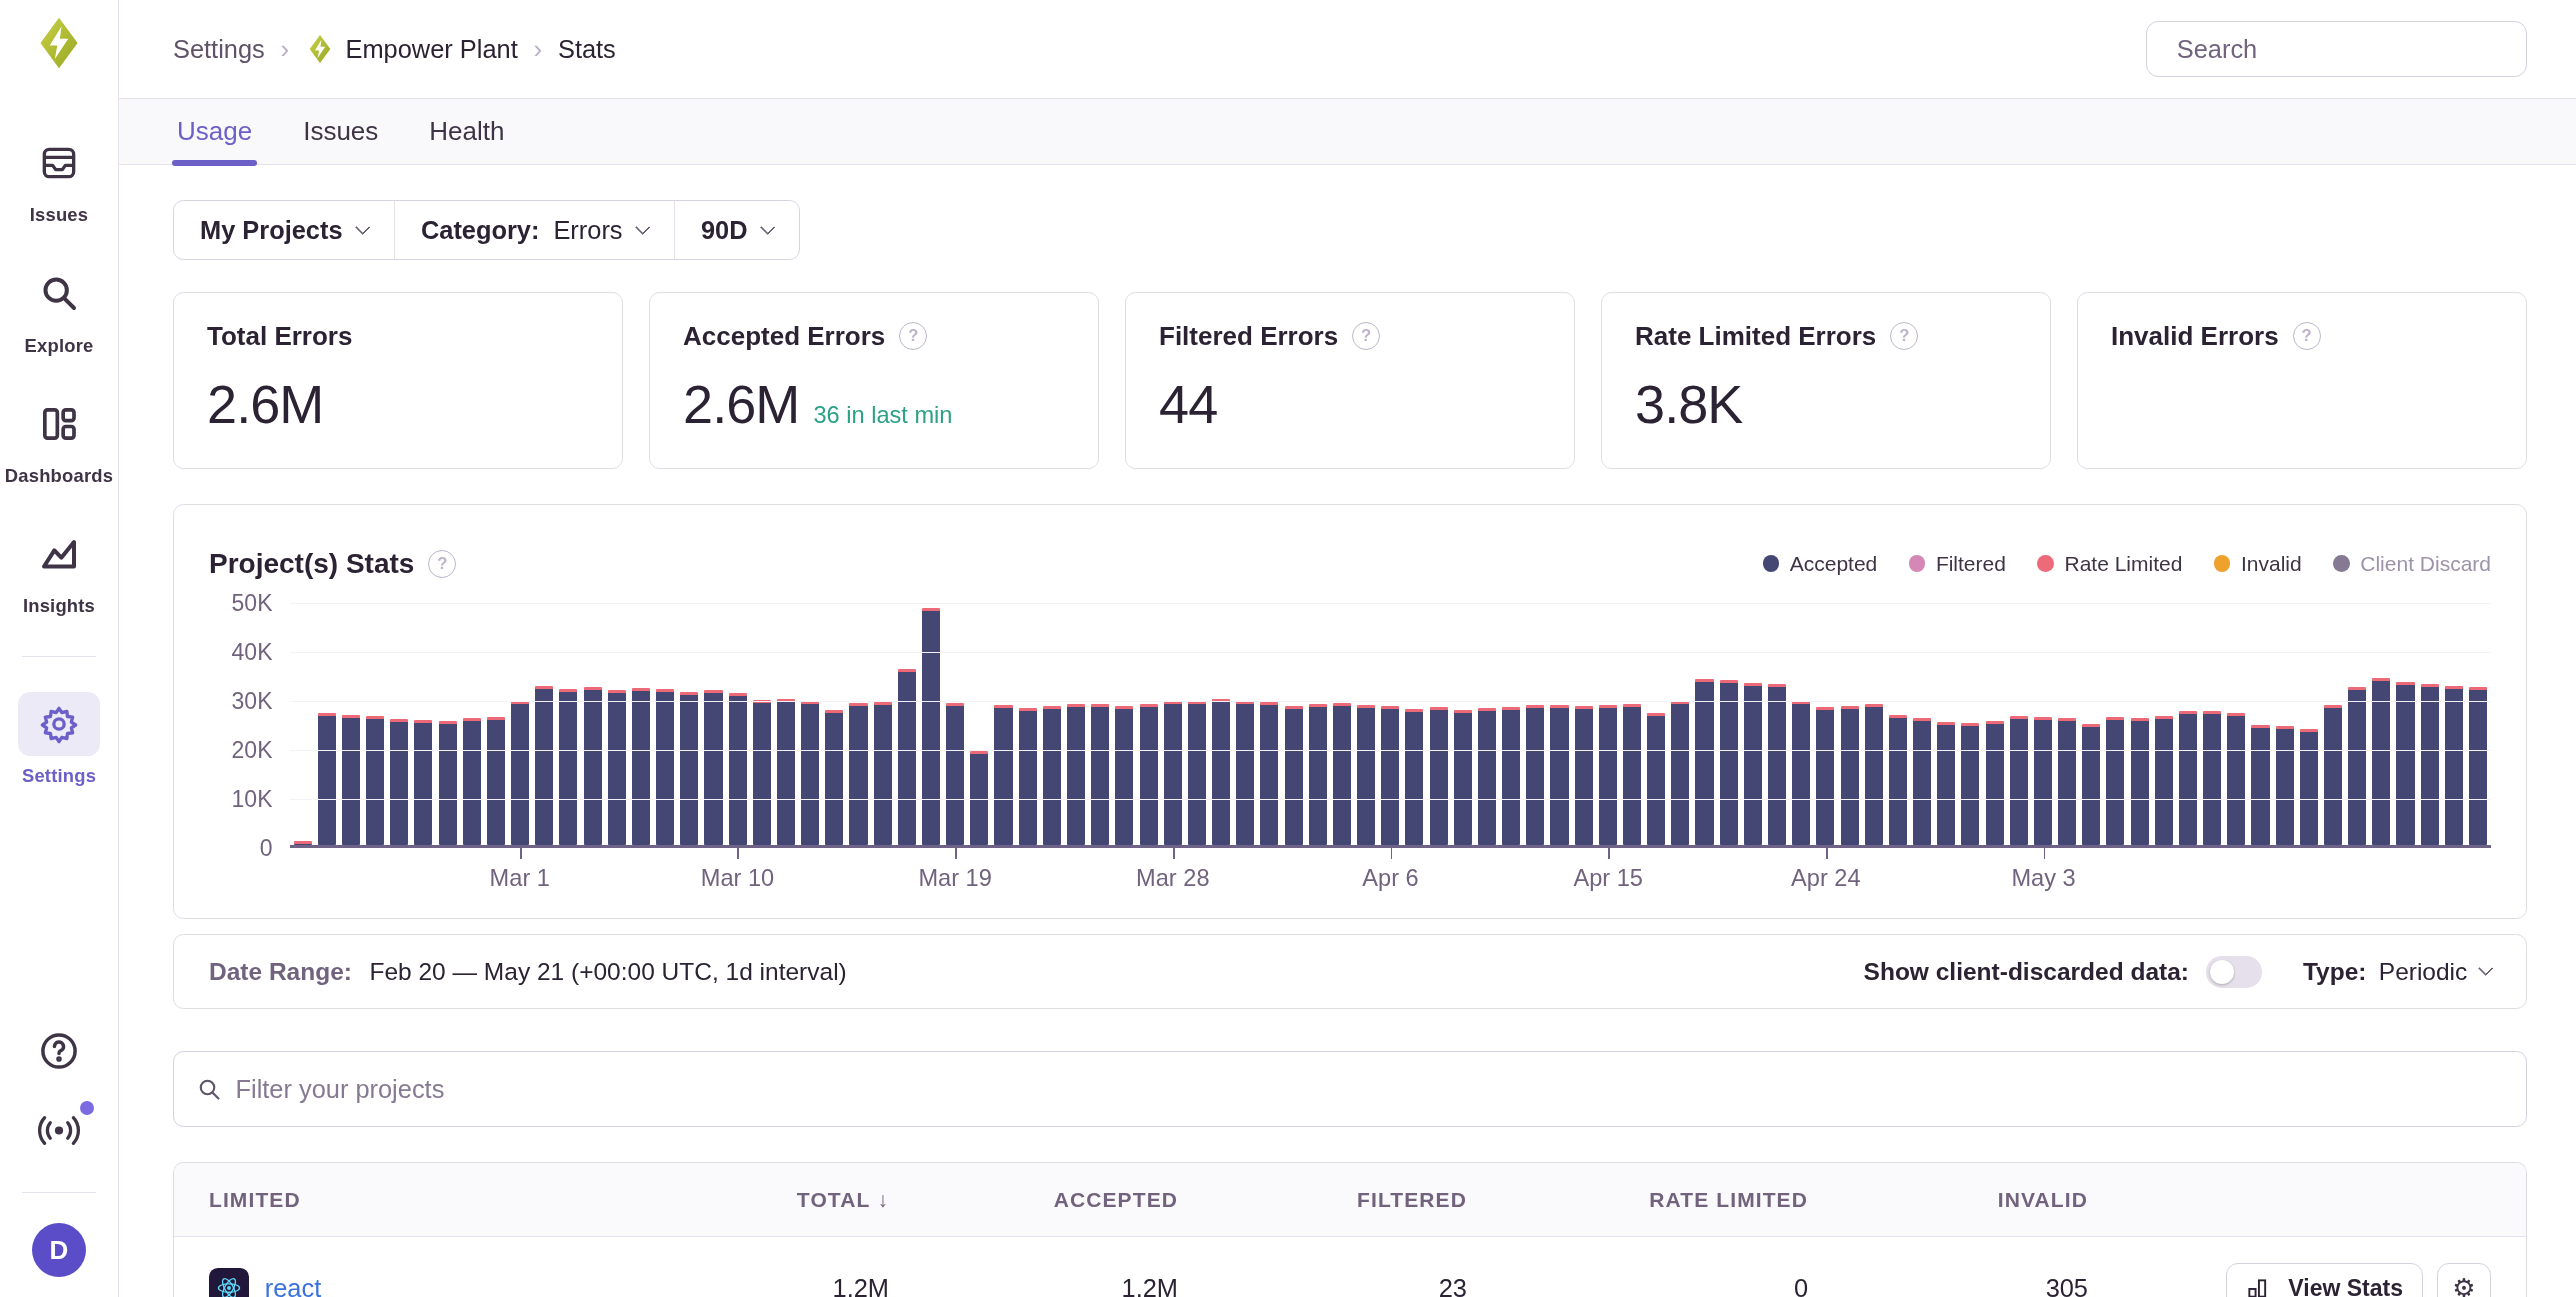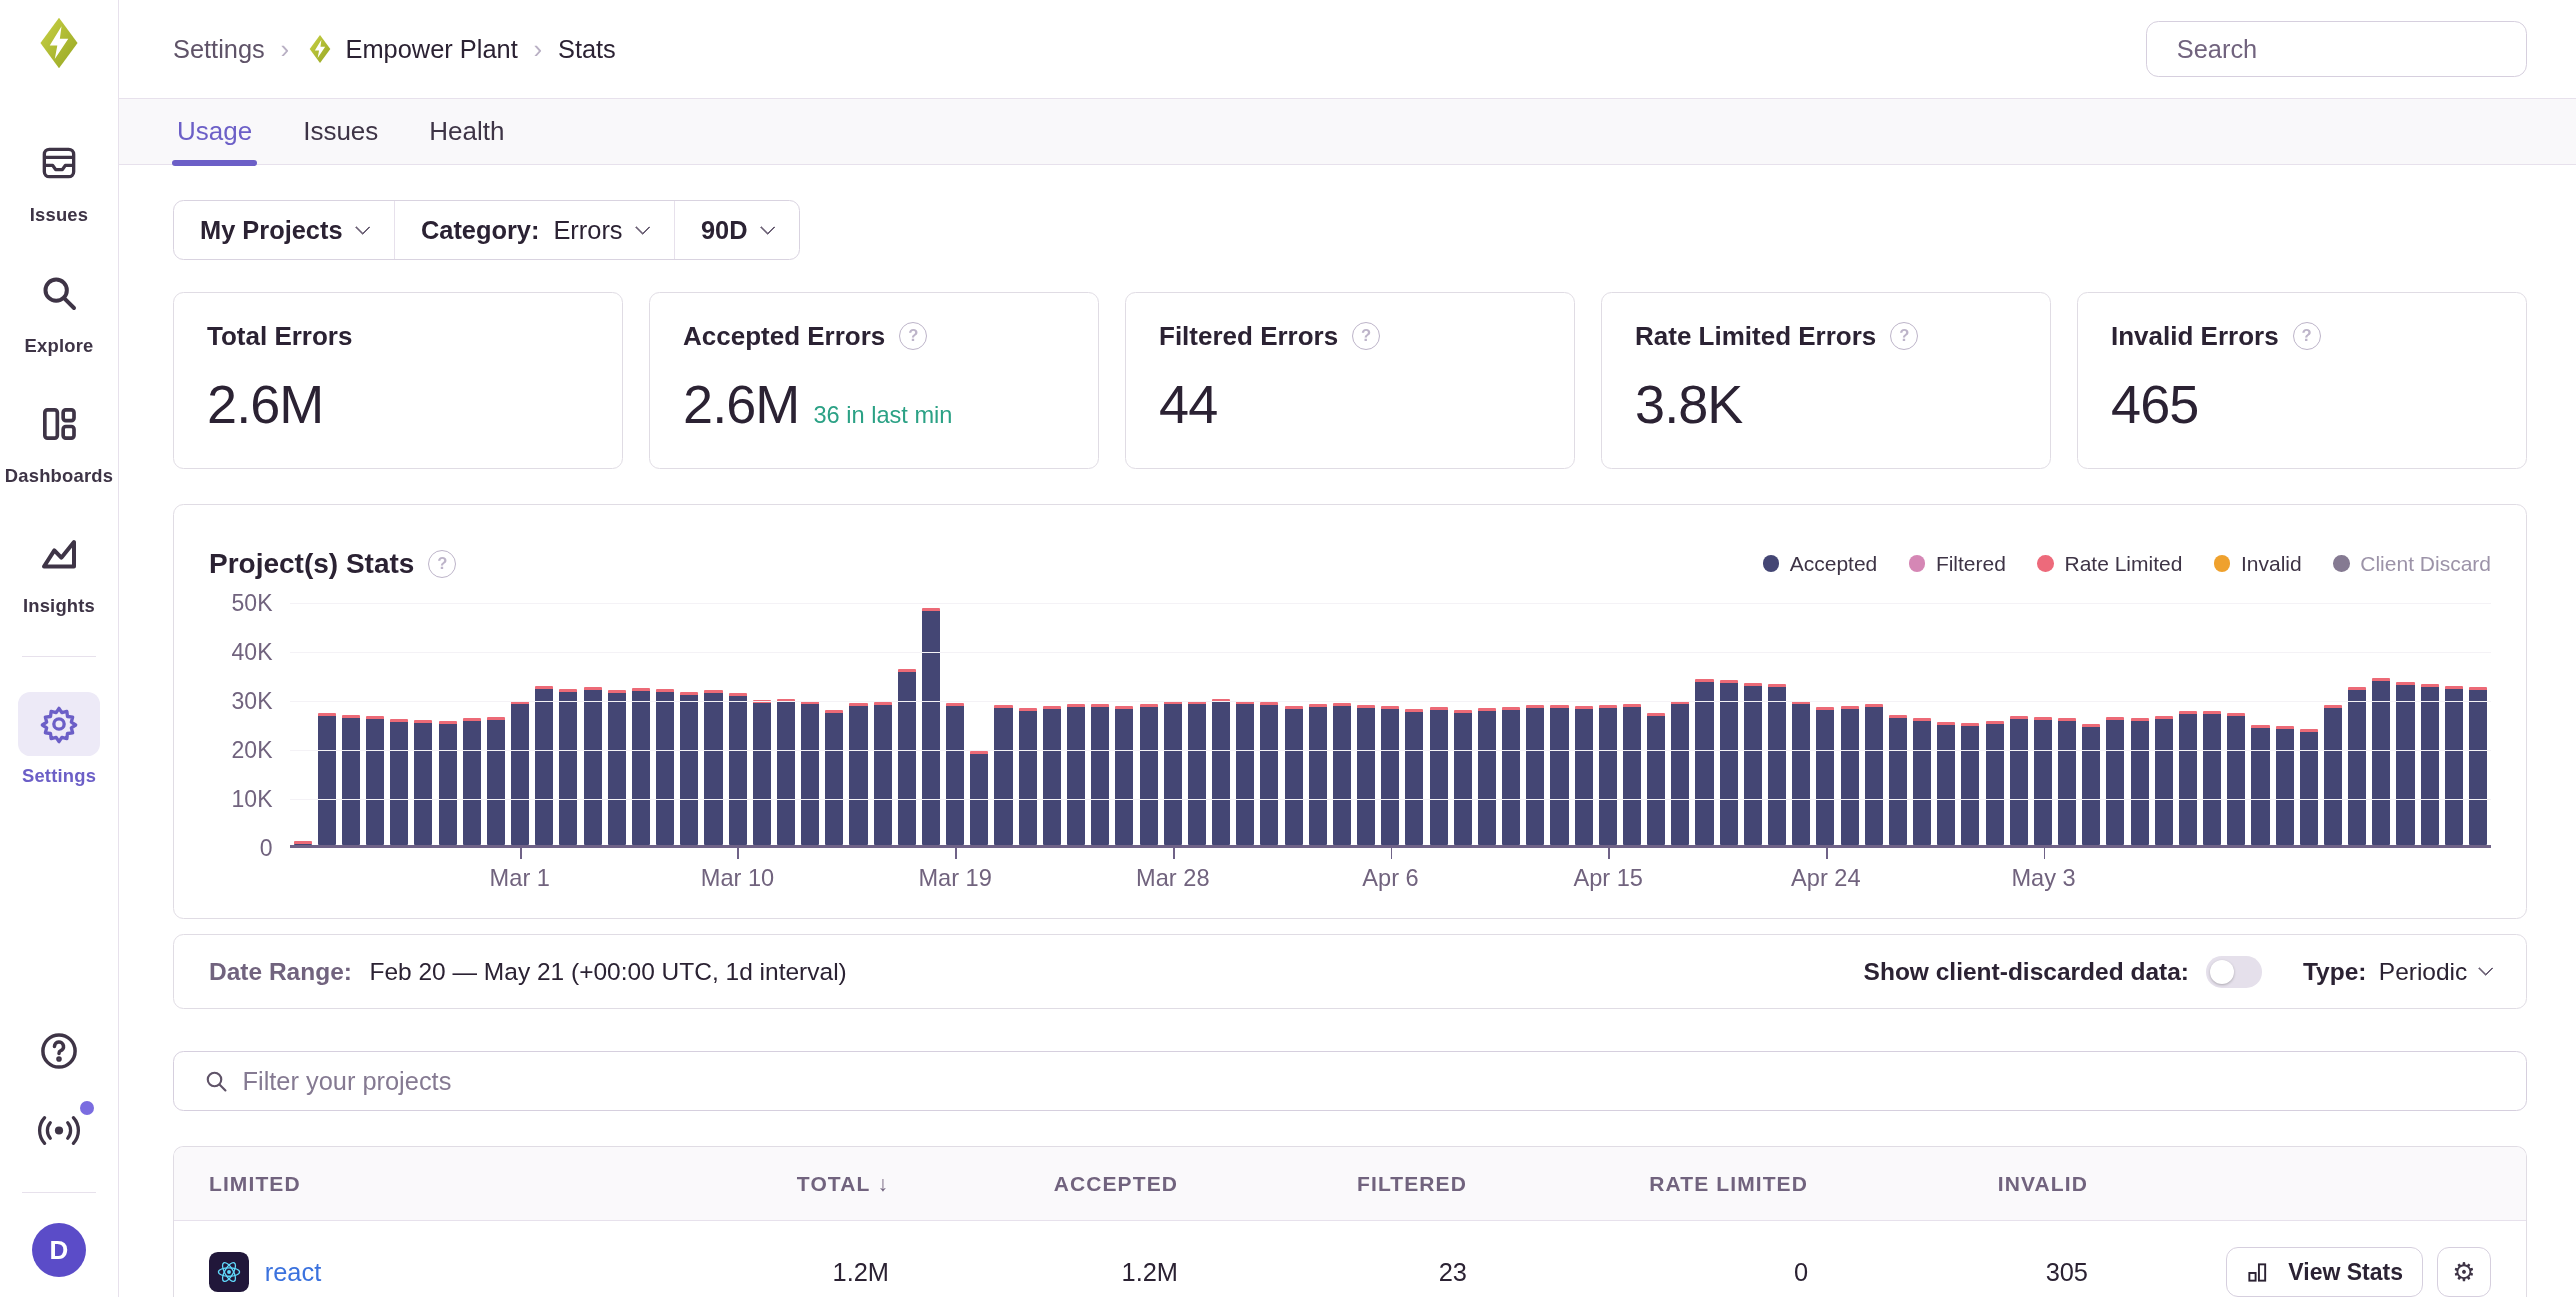--- a/index.html
+++ b/index.html
@@ -115,22 +115,22 @@
   .dr-label{font-weight:700;color:var(--txt2);}
   .dr-value{color:var(--txt);}
   .dr-right{display:flex;align-items:center;gap:17.5px;font-size:24.5px;}
   .toggle{width:56px;height:31.5px;border-radius:15.8px;background:#E5E0EB;position:relative;cursor:pointer;margin-right:23px;}
   .toggle .knob{position:absolute;left:3.5px;top:3.5px;width:24.5px;height:24.5px;border-radius:50%;
     background:#fff;box-shadow:0 0.9px 2.6px rgba(0,0,0,.25);}
   .bold-label{font-weight:700;color:var(--txt);}
   .type-select{display:flex;align-items:center;gap:12.3px;cursor:pointer;}
 
   
-  .project-filter{margin-top:42px;height:60px;border:1.8px solid var(--inputborder);border-radius:10.5px;
-    display:flex;align-items:center;gap:14px;padding:0 30px;background:#fff;}
+  .project-filter{margin-top:42px;height:76px;border:1.8px solid var(--inputborder);border-radius:10.5px;
+    display:flex;align-items:center;gap:14px;padding:0 23px;background:#fff;}
   .project-filter input{border:0;outline:0;flex:1;font-size:25.4px;color:var(--txt);
     font-family:"Liberation Sans","DejaVu Sans",sans-serif;background:transparent;}
   .project-filter input::placeholder{color:#857A92;}
 
   
   .table-panel{margin-top:35px;border-radius:10.5px 10.5px 0 0;border-bottom:0;overflow:hidden;}
   .t-grid{display:grid;grid-template-columns:1fr 280px 289px 289px 341px 280px 403px;align-items:center;}
   .t-head{background:#FAF9FB;border-bottom:1.8px solid var(--border2);padding:24.5px 35px;
     font-size:21px;font-weight:700;letter-spacing:1.1px;color:var(--txt2);}
   .t-head .hcell{text-align:right;}
@@ -344,23 +344,20 @@
             <span class="help">?</span>
           </div>
           <div class="card-value-row">
             <span class="card-value">3.8K</span>
           </div>
         </div>
         <div class="card">
           <div class="card-title-row">
             <span class="card-title">Invalid Errors</span>
             <span class="help">?</span>
-          </div>
-          <div class="card-value-row">
-            <span class="card-value">465</span>
           </div>
         </div>
       </div>
 
       
       <div class="panel chart-panel">
         <div class="chart-head">
           <div class="chart-title-row">
             <span class="chart-title">Project(s) Stats</span>
             <span class="help">?</span>

